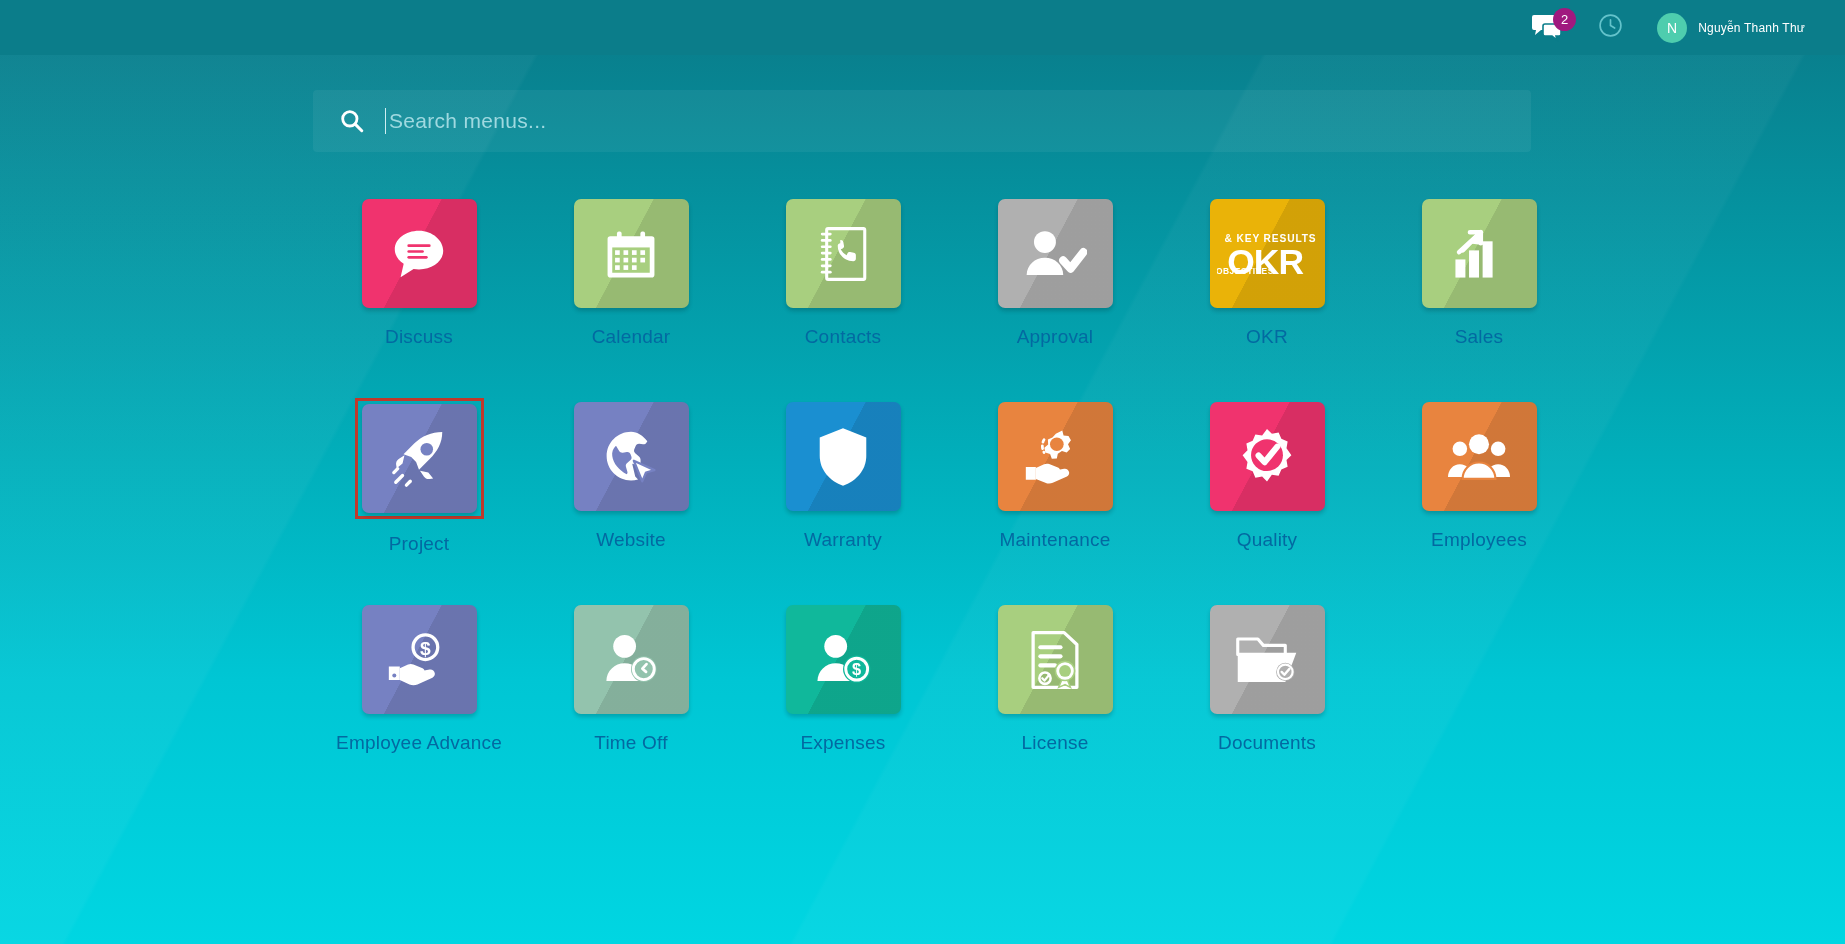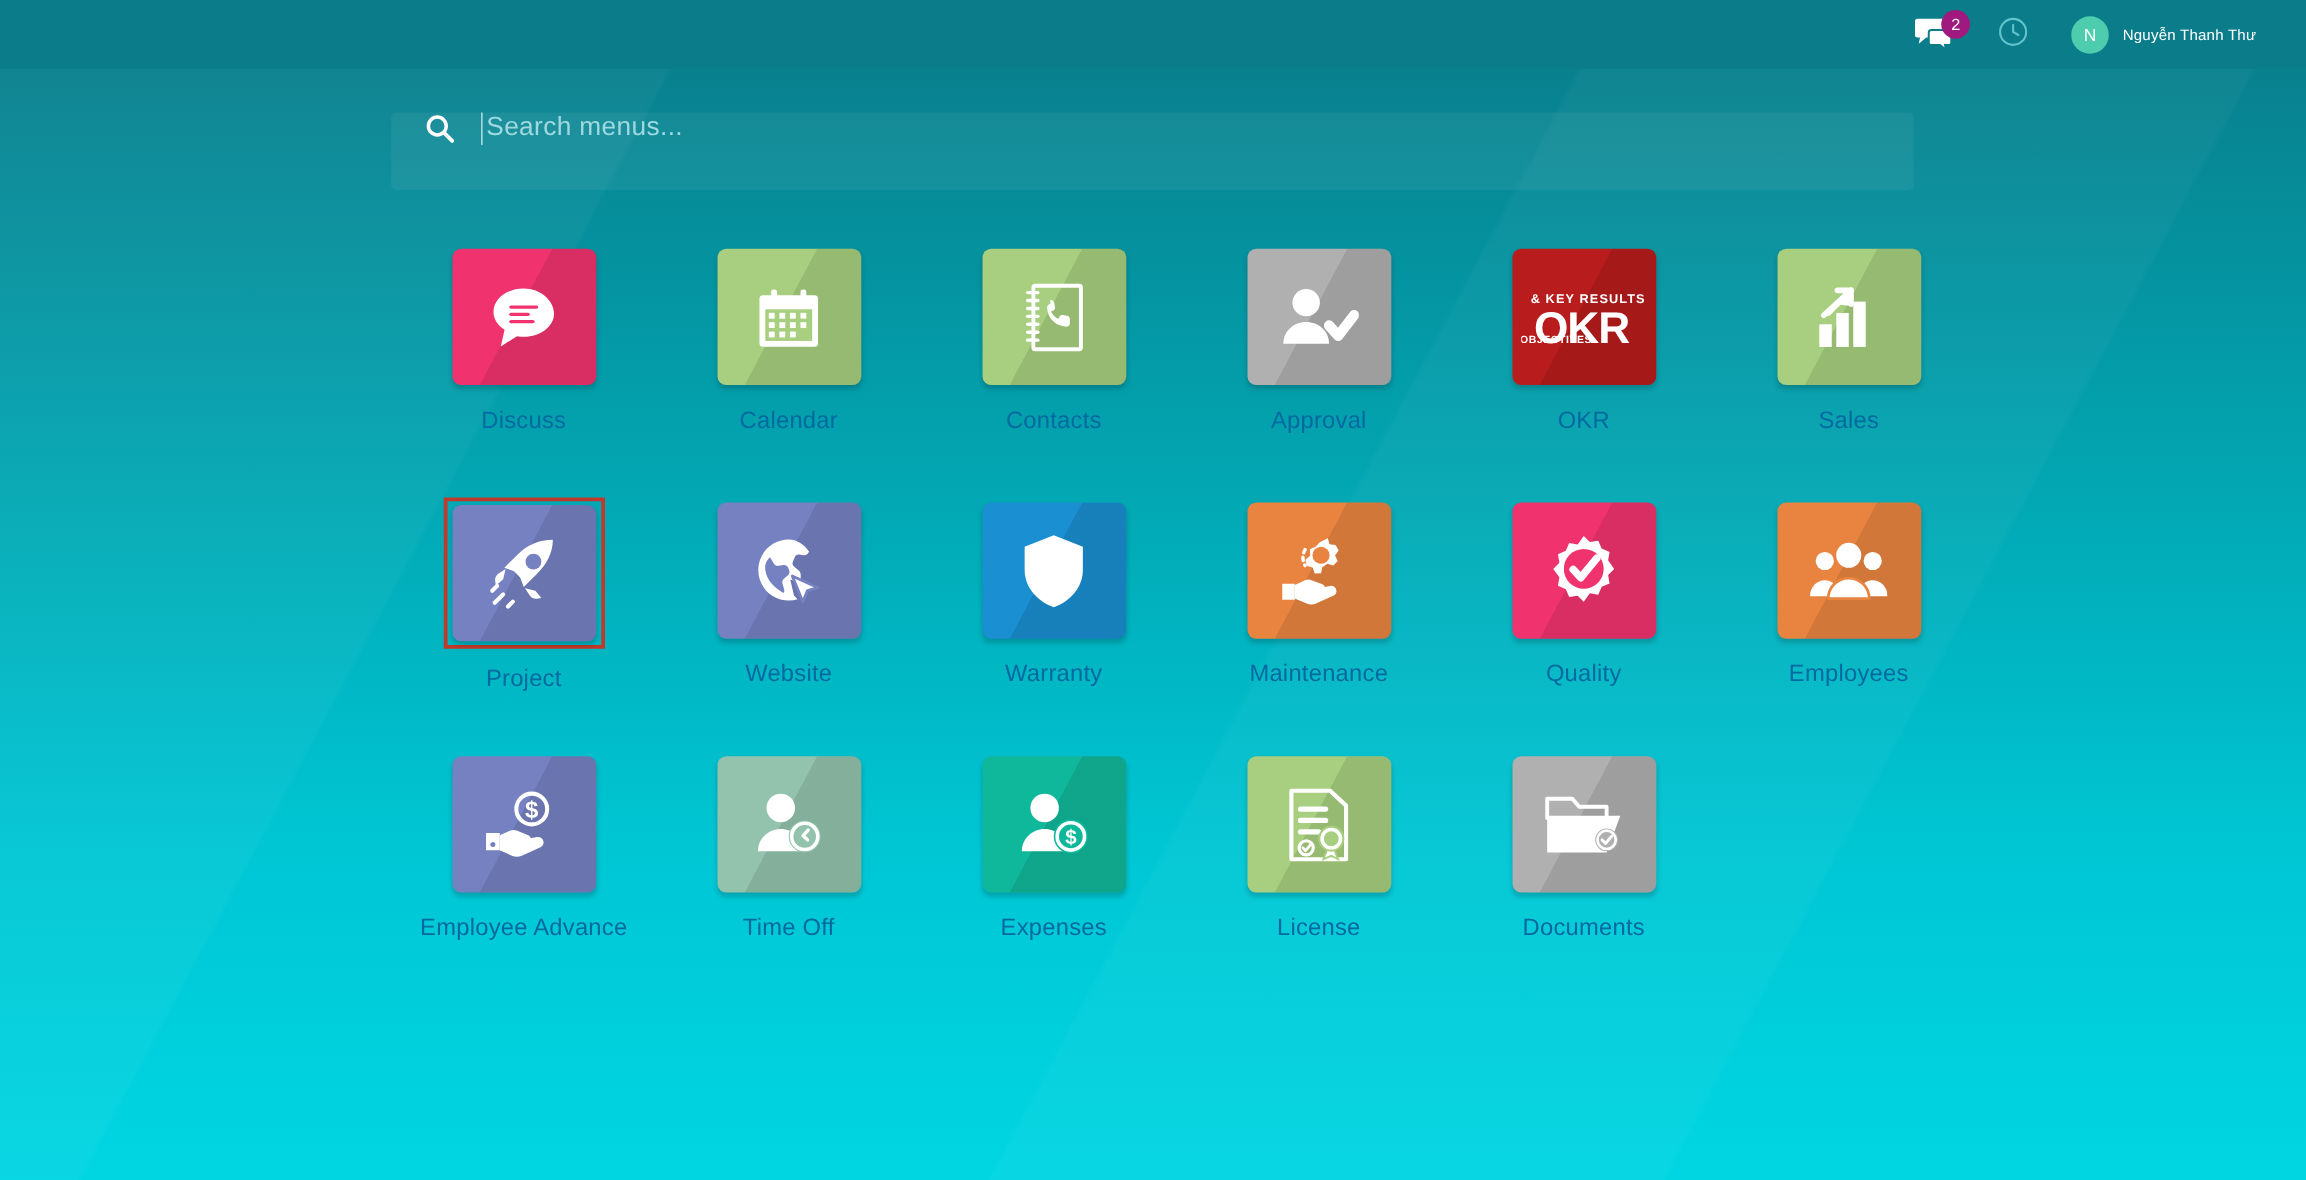--- a/index.html
+++ b/index.html
@@ -46,21 +46,21 @@
     display: flex; align-items: center; justify-content: center;
   }
   .user-name { color: #ffffff; font-size: 12px; letter-spacing: .2px; }
 
   
   .search-wrap {
     position: absolute; left: 313px; top: 90px;
     width: 1218px; height: 62px;
     background: rgba(255,255,255,0.055);
     border-radius: 4px;
-    display: flex; align-items: flex-start;
+    display: flex; align-items: center;
     padding-left: 26px;
   }
   .search-icon { width: 26px; height: 26px; flex: 0 0 auto; margin-right: 20px; }
   .caret {
     width: 1px; height: 26px; background: #cfeef2; margin-right: 3px;
   }
   .search-placeholder {
     color: #9fd9e0; font-size: 21px; letter-spacing: .3px;
   }
 
@@ -228,21 +228,21 @@
       <path d="M4 52c0-11 9-19 20-19s20 8 20 19z" fill="#ffffff"></path>
       <path d="M44 36l8 9 14-18" fill="none" stroke="#ffffff" stroke-width="9" stroke-linecap="round" stroke-linejoin="round"></path>
     </svg>
           </div>
         </div>
       </div>
       <div class="app-label">Approval</div>
     </div>
     <div class="app">
       <div class="tile-outer">
-        <div class="tile" style="background: #b91c1c;">
+        <div class="tile" style="background: #eab308;">
           <div class="shadow-band"></div>
           <div class="glyph">
             <svg width="100" height="62" viewBox="0 0 112 70">
       <text x="60" y="22" fill="#ffffff" font-size="11.5" font-weight="bold" font-family="Liberation Sans, sans-serif" text-anchor="middle" letter-spacing="1">&amp; KEY RESULTS</text>
       <text x="54" y="58" fill="#ffffff" font-size="40" font-weight="bold" font-family="Liberation Sans, sans-serif" text-anchor="middle" letter-spacing="-1">OKR</text>
       <text x="31" y="58" fill="#ffffff" font-size="9.5" font-weight="bold" font-family="Liberation Sans, sans-serif" text-anchor="middle" letter-spacing=".5">OBJECTIVES</text>
     </svg>
           </div>
         </div>
       </div>

